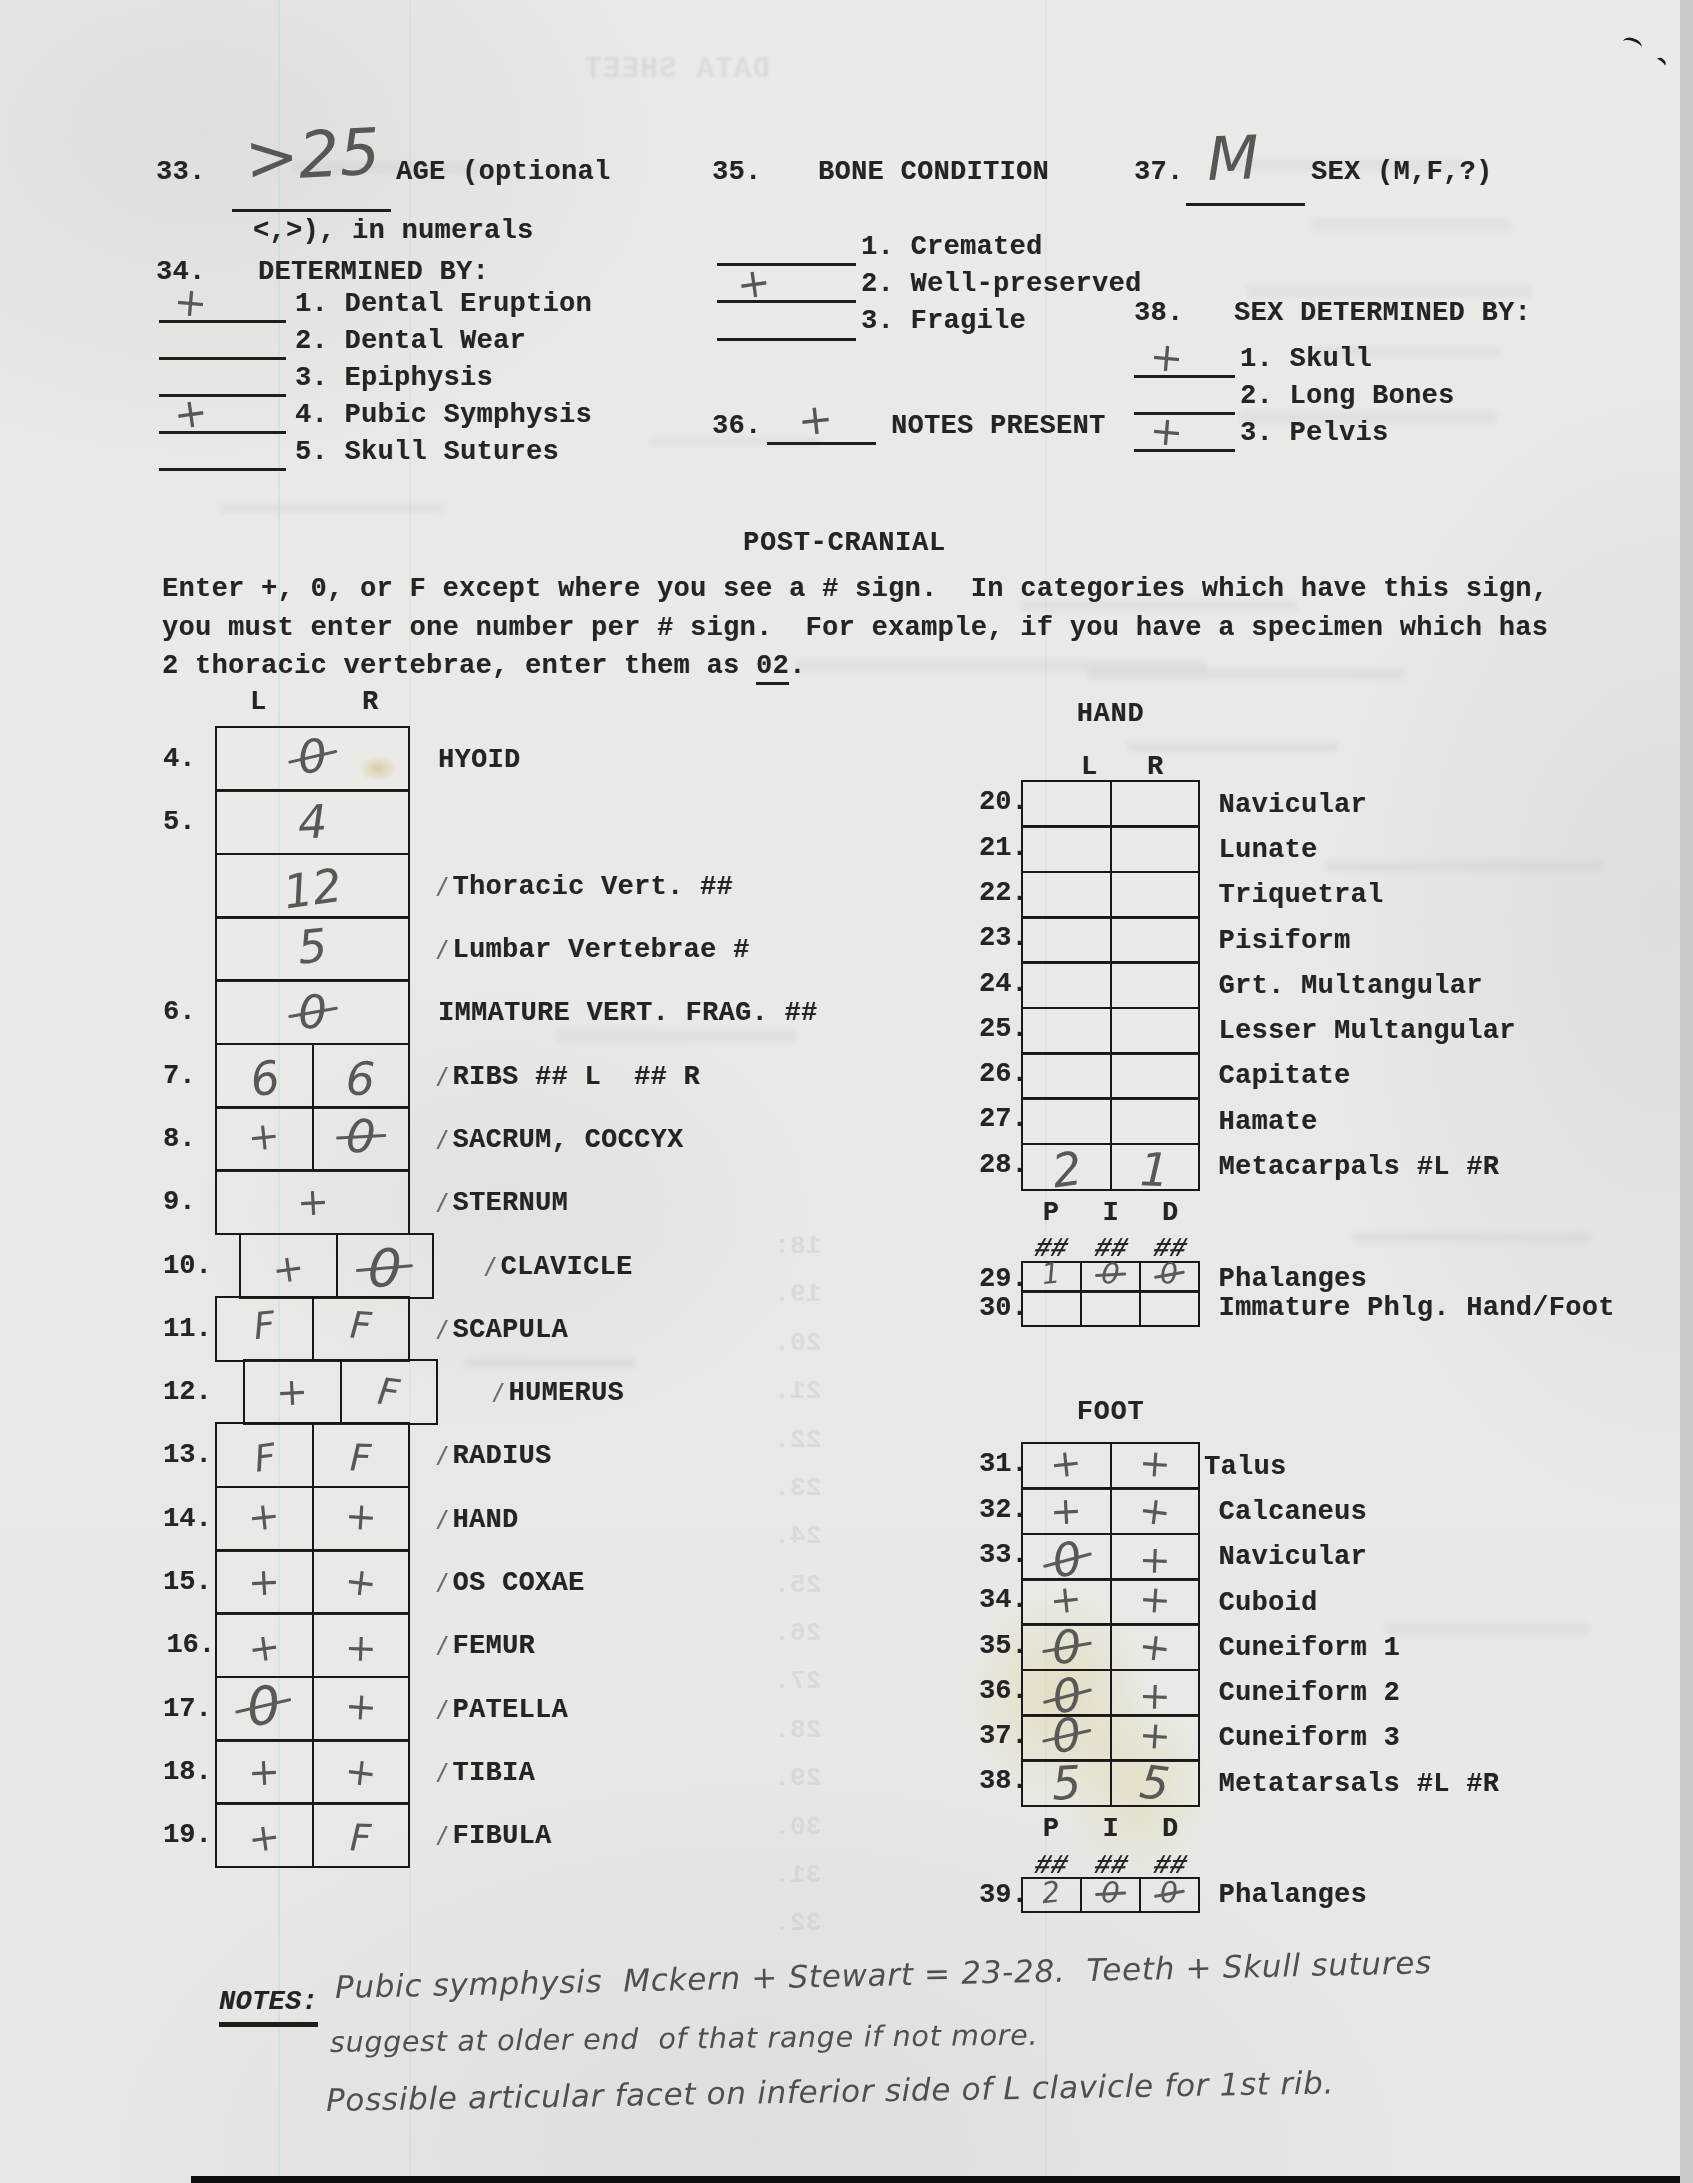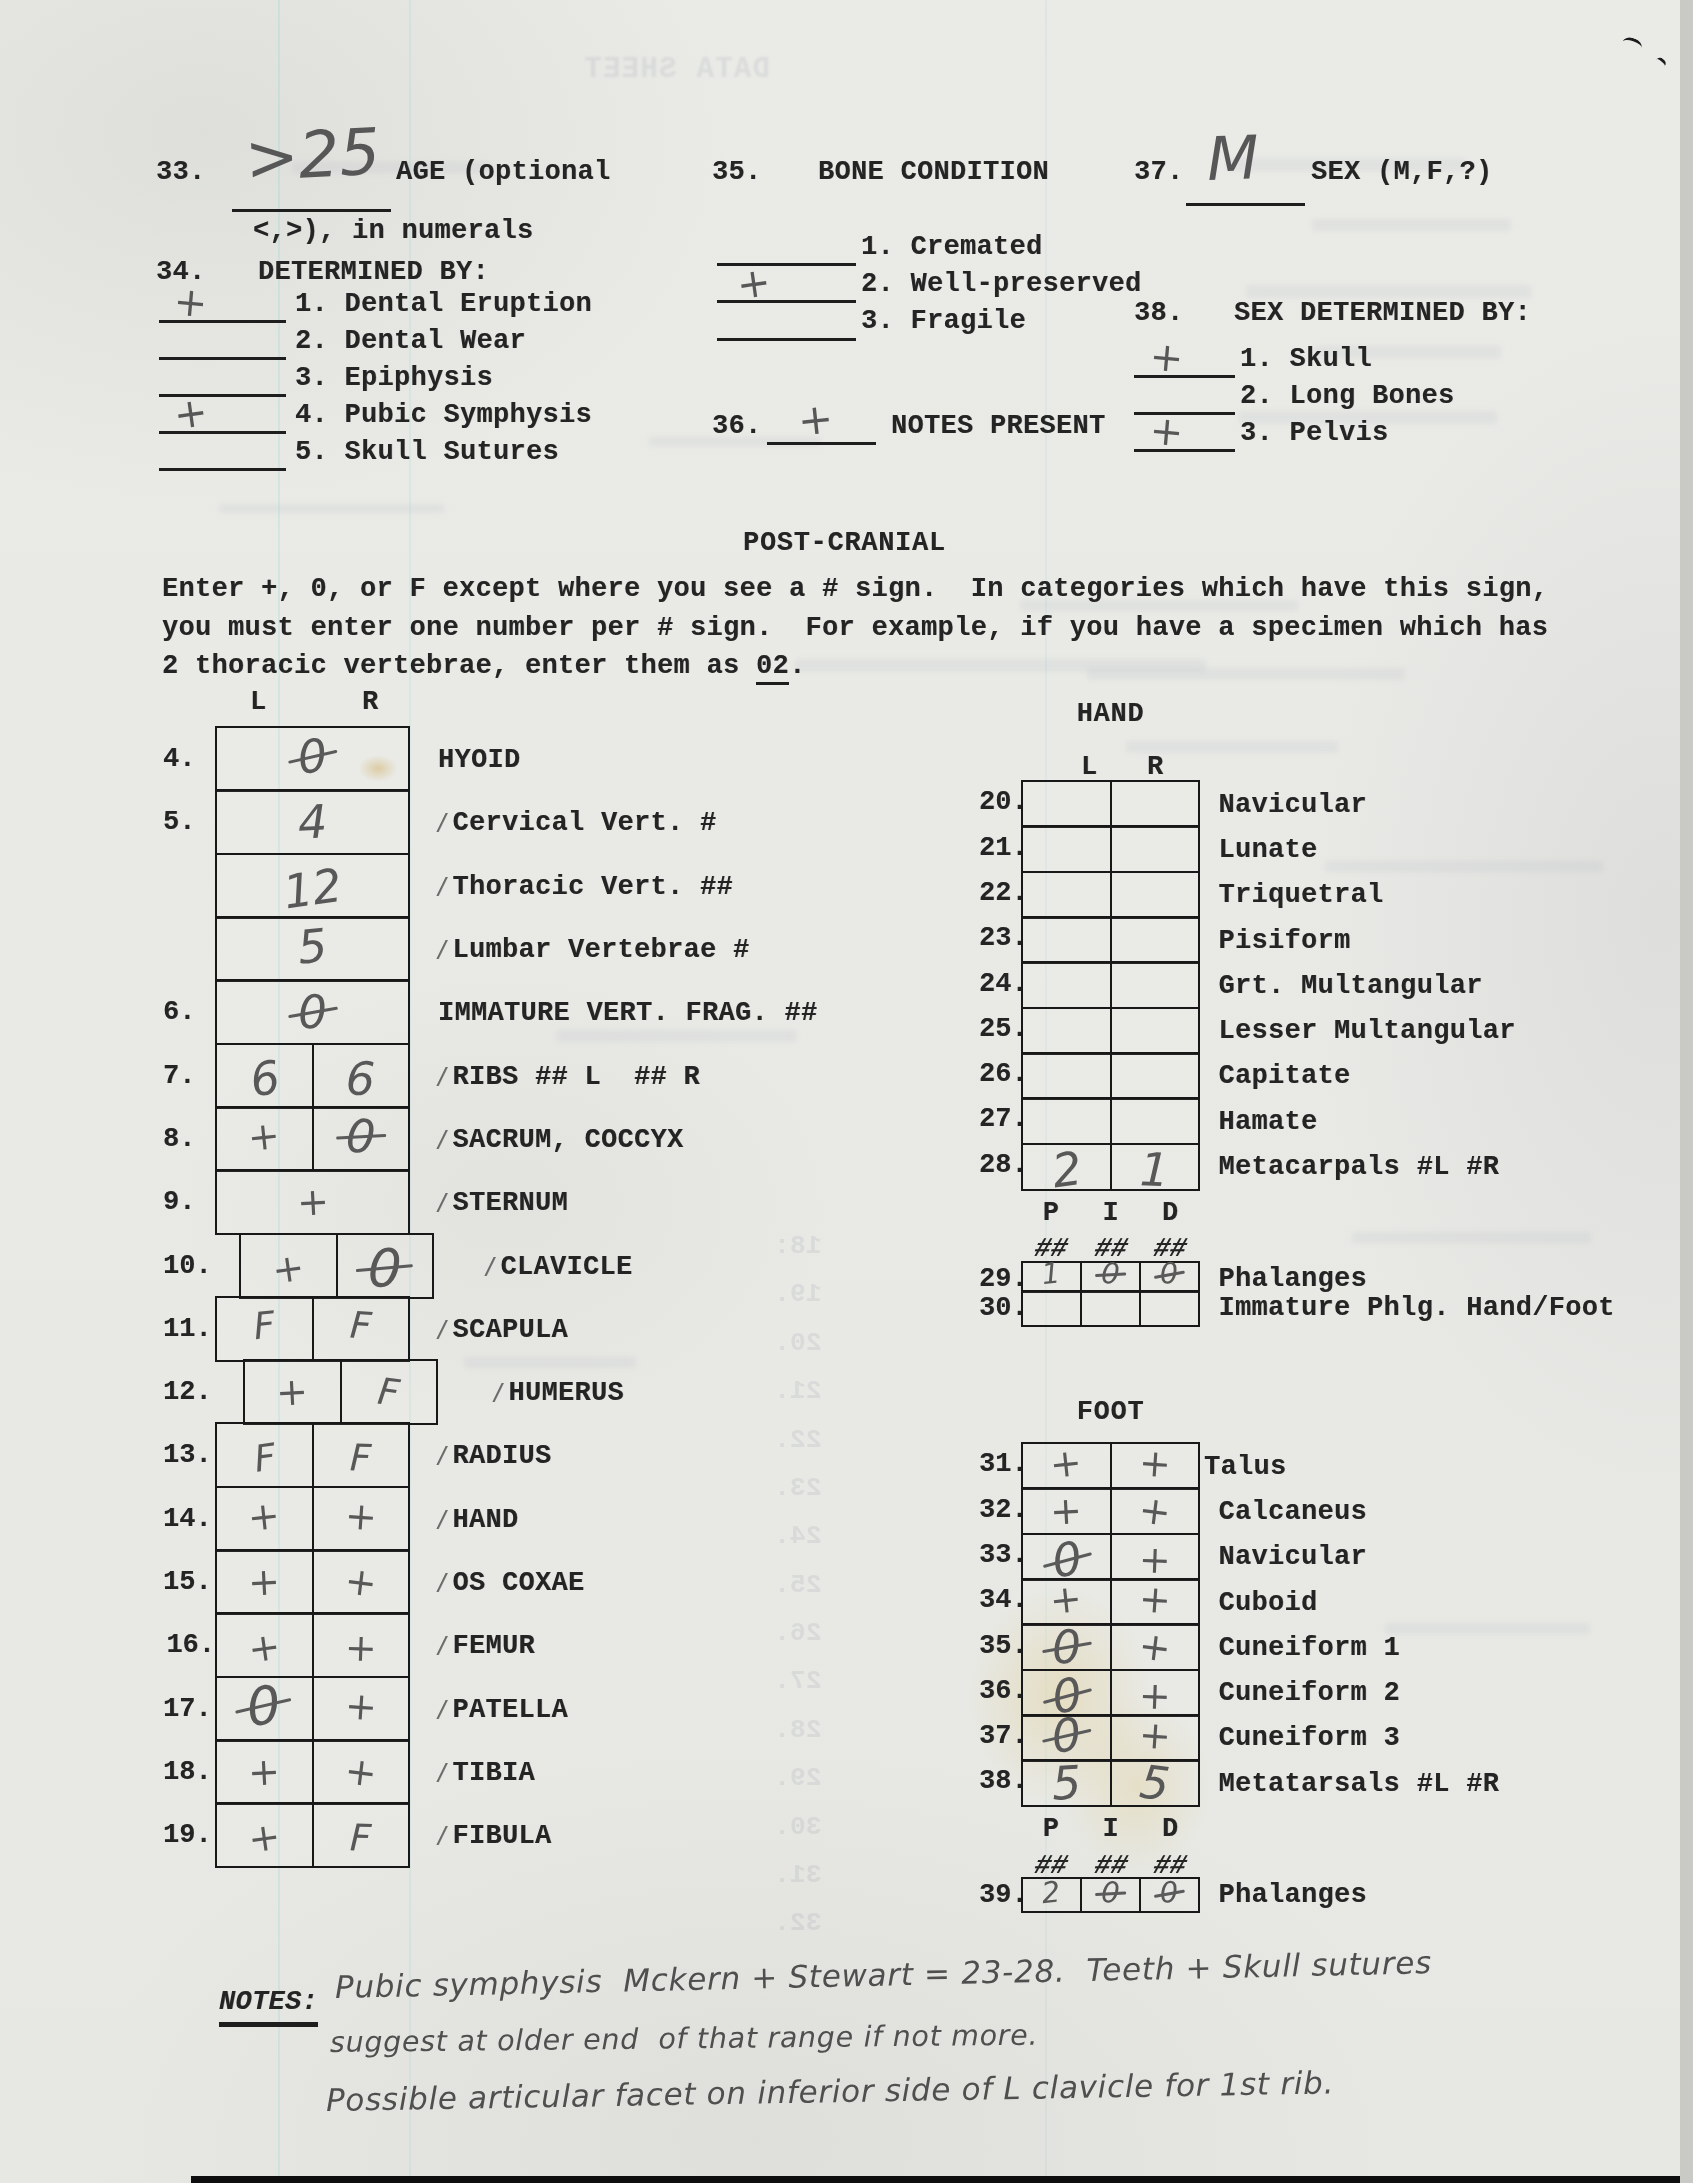--- a/index.html
+++ b/index.html
@@ -161,21 +161,20 @@
           </div>
           <div class="blabel" style="padding-left: 28px; padding-top: 20px;"><span>HYOID</span></div>
         </div>
         <div class="brow" style="height: 66px;">
           <div class="bnum" style="width: 56px; padding-top: 20px;">5.</div>
           <div class="bcells" style="width: 195px;">
             <div class="bcell" style="flex: 2 1 0%;">
               <span class="mk mk-num" style="transform: rotate(-3deg) translateY(0px);">4</span>
             </div>
           </div>
-          <div class="blabel" style="padding-left: 28px; padding-top: 20px;"><span class="tick">/</span><span>Cervical Vert. #</span></div>
         </div>
         <div class="brow" style="height: 66px;">
           <div class="bnum" style="width: 56px; padding-top: 20px;"></div>
           <div class="bcells" style="width: 195px;">
             <div class="bcell" style="flex: 2 1 0%;">
               <span class="mk mk-num" style="transform: rotate(-8deg) translateY(2.7px);">12</span>
             </div>
           </div>
           <div class="blabel" style="padding-left: 28px; padding-top: 20px;"><span class="tick">/</span><span>Thoracic Vert. ##</span></div>
         </div>

